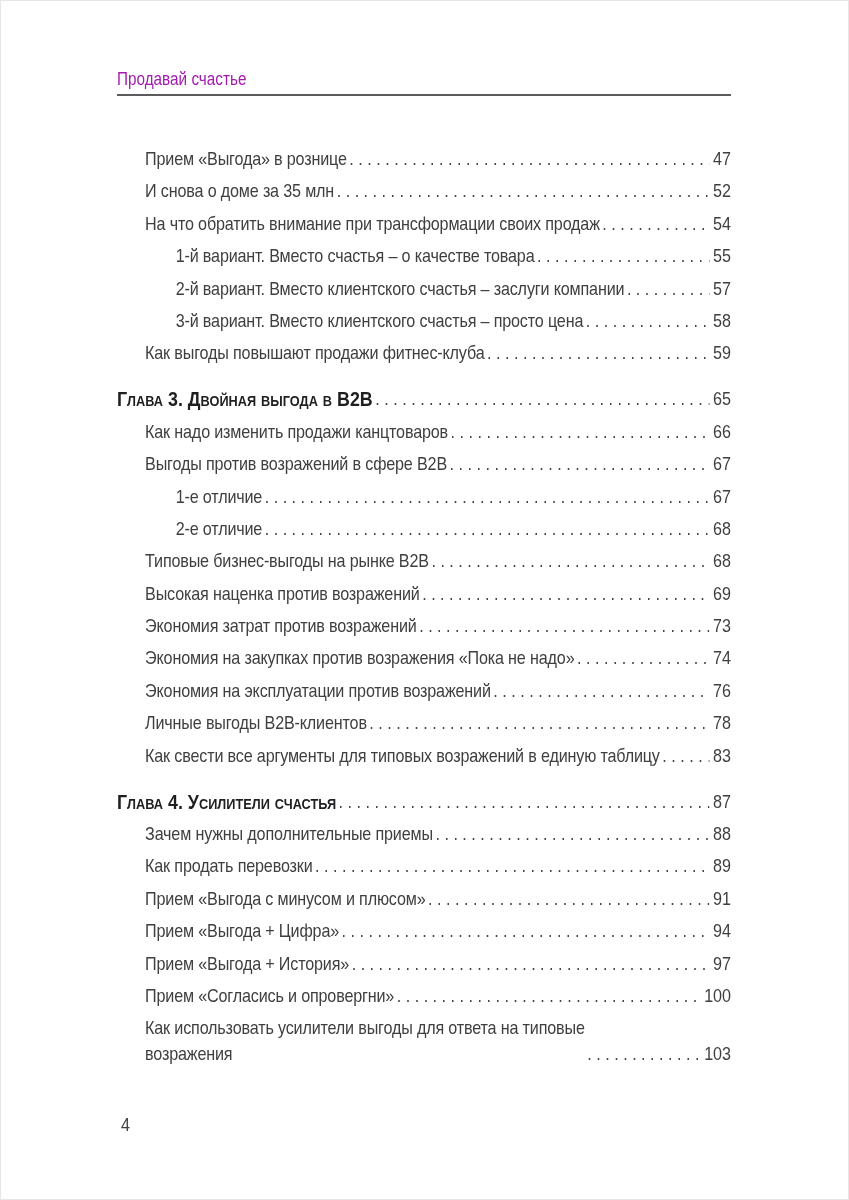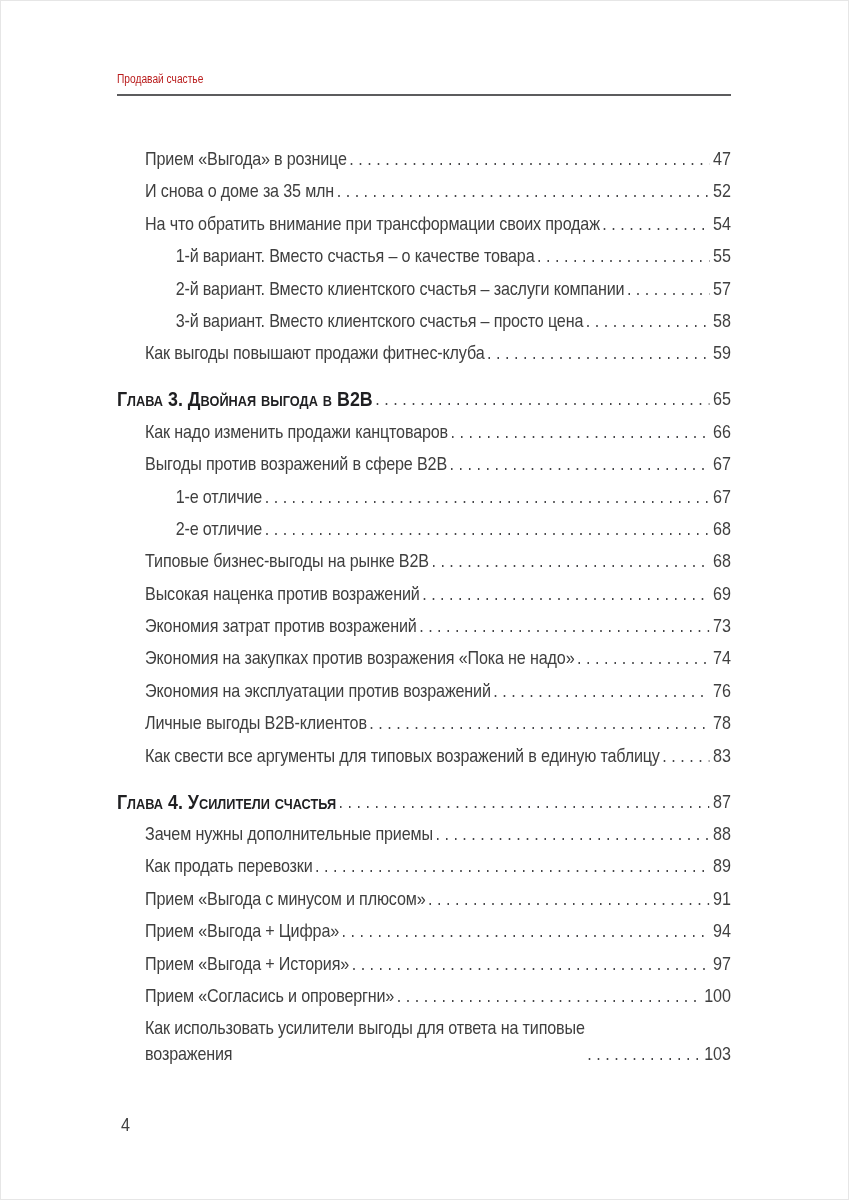--- a/index.html
+++ b/index.html
@@ -13,23 +13,23 @@
     overflow: hidden;
   }
 
   
   .running-header {
     position: absolute;
     left: 117px; top: 70px;
     width: 614px;
     border-bottom: 2px solid #5c5c5e;
     padding-bottom: 6px;
-    font-size: 12px;
+    font-size: 18px;
     line-height: 18px;
-    color: #b91c1c;
+    color: #a21caf;
   }
   .condense-inline {
     display: inline-block;
     transform: scaleX(0.85);
     transform-origin: 0 0;
     white-space: pre;
   }
 
   
   .toc {

